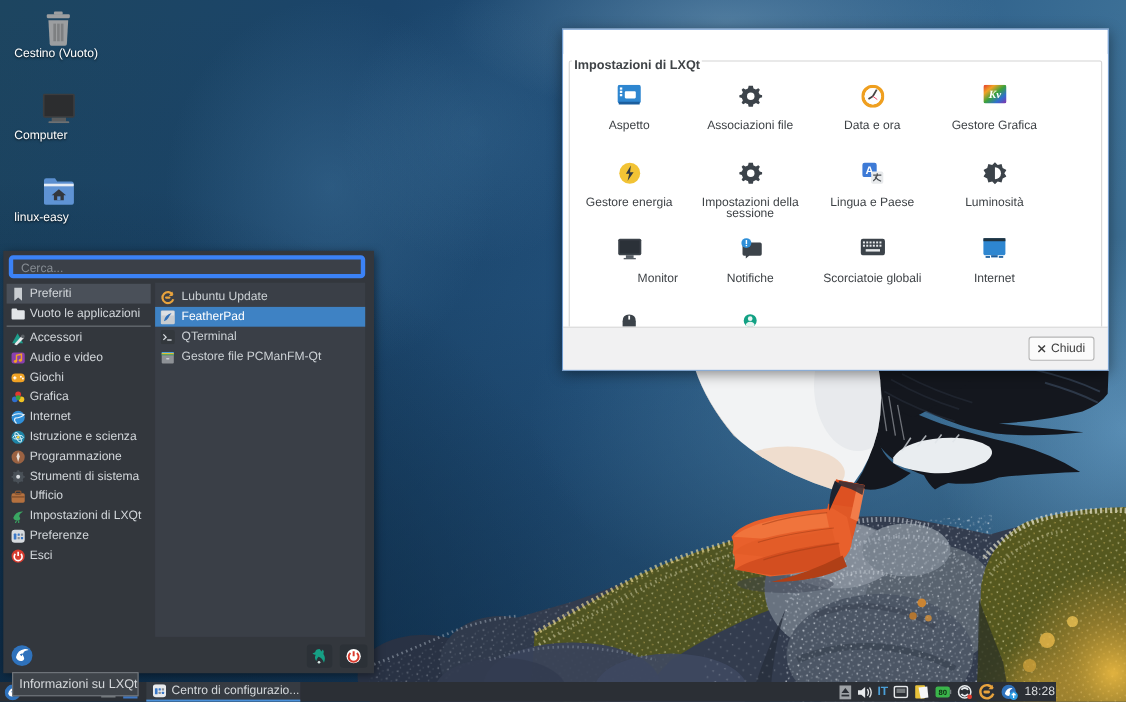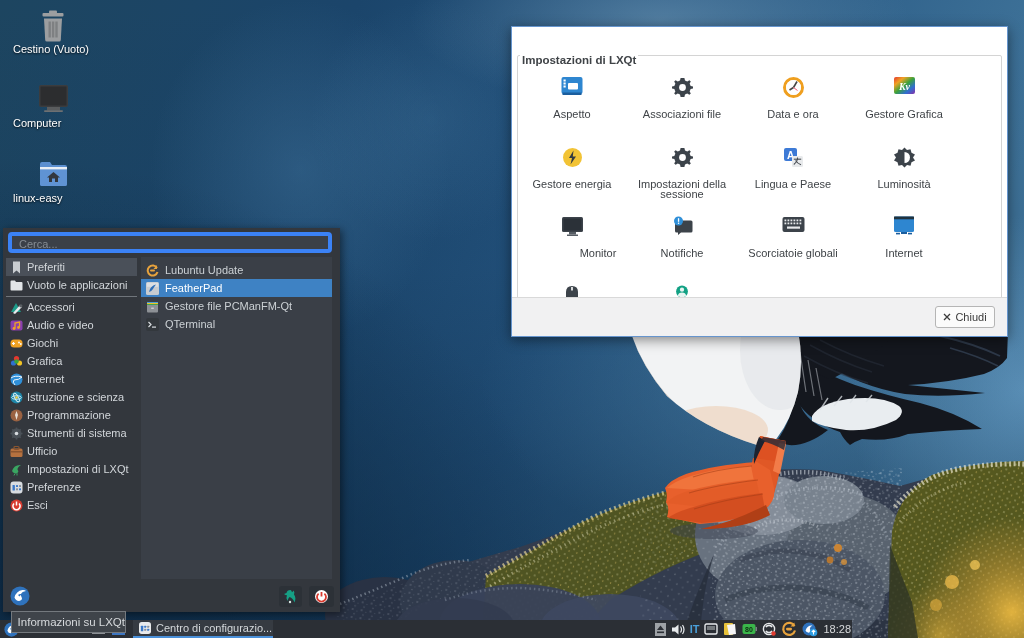--- a/index.html
+++ b/index.html
@@ -30,21 +30,21 @@
 .catsel{background:#4a5059;}
 #csep{height:2px;border-bottom:1px solid #70757b;margin:1px 0 1px 0;}
 #apps{position:absolute;left:138px;top:29px;width:191px;height:322px;background:#3a3f47;padding-top:4px;box-sizing:border-box;}
 .app{height:18px;display:flex;align-items:center;color:#ccd1d5;font-size:11px;white-space:nowrap;}
 .app .aic{width:13px;height:13px;margin:0 6px 0 5px;flex:none;}
 .appsel{background:#3e82c4;color:#fff;}
 #mbottom{position:absolute;left:0;bottom:0;width:100%;height:32px;}
 
 #tooltip{position:absolute;left:11px;top:611px;width:115px;height:22px;background:#3f444a;border:1px solid #74797e;color:#d6d9dc;font-size:11.5px;line-height:20px;text-align:right;padding-left:4px;white-space:nowrap;overflow:hidden;box-sizing:border-box;z-index:30;}
 
-#taskbar{position:absolute;left:0;top:620px;width:852px;height:18px;background:#2b2f35;z-index:20;}
+#taskbar{position:absolute;left:0;top:620px;width:960px;height:18px;background:#2b2f35;z-index:20;}
 #task1{position:absolute;left:133px;top:0px;width:140px;height:18px;background:#363b42;border-bottom:2px solid #4a90d9;display:flex;align-items:center;color:#d4d8db;font-size:11px;}
 #tray{position:absolute;right:1px;top:0;height:18px;display:flex;align-items:center;gap:5px;color:#d8dadc;font-size:11px;}
 </style>
 </head>
 <body>
 
 <svg class="abs" width="1024" height="638" viewBox="0 0 1024 638" style="left:0;top:0">
 <defs>
 <linearGradient id="sky" x1="0" y1="0" x2="1" y2="0.25">
 <stop offset="0" stop-color="#1d4560"></stop>
@@ -541,35 +541,35 @@
       <div class="app appsel">
         <svg class="aic" viewBox="0 0 13 13">
           <rect width="13" height="13" rx="1.5" fill="#c8ccd0"></rect>
           <rect x="0.8" y="0.8" width="11.4" height="4" fill="#dde0e3"></rect>
           <path d="M3,10 Q4,4 10,2.5 Q8,5 7,7 Q5.5,9.5 3,10 Z" fill="#2f6fb8"></path>
         </svg>
         <span>FeatherPad</span>
       </div>
       <div class="app">
         <svg class="aic" viewBox="0 0 13 13">
+          <rect width="13" height="13" rx="2" fill="#33383d"></rect>
+          <path d="M2.5,4 L5,6.5 L2.5,9" stroke="#d8dcE0" stroke-width="1.2" fill="none"></path>
+          <rect x="6" y="8.5" width="4" height="1.2" fill="#d8dce0"></rect>
+        </svg>
+        <span>QTerminal</span>
+      </div>
+      <div class="app">
+        <svg class="aic" viewBox="0 0 13 13">
           <rect x="1" y="2" width="11" height="3" fill="#4a9fd8"></rect>
           <rect x="1" y="3" width="11" height="1.2" fill="#f0c224"></rect>
           <rect x="1" y="4.2" width="11" height="1" fill="#3ba23b"></rect>
           <path d="M1,5 L12,5 L12,11.5 Q12,12.5 11,12.5 L2,12.5 Q1,12.5 1,11.5 Z" fill="#8d9196"></path>
           <rect x="5" y="7.5" width="3" height="1.4" rx="0.7" fill="#c8ccd0"></rect>
         </svg>
         <span>Gestore file PCManFM-Qt</span>
-      </div>
-      <div class="app">
-        <svg class="aic" viewBox="0 0 13 13">
-          <rect width="13" height="13" rx="2" fill="#33383d"></rect>
-          <path d="M2.5,4 L5,6.5 L2.5,9" stroke="#d8dcE0" stroke-width="1.2" fill="none"></path>
-          <rect x="6" y="8.5" width="4" height="1.2" fill="#d8dce0"></rect>
-        </svg>
-        <span>QTerminal</span>
       </div>
     </div>
 <div id="mbottom">
 <svg width="20" height="20" viewBox="0 0 20 20" style="position:absolute;left:7px;top:6px;">
 <circle cx="10" cy="10" r="9.5" fill="#2f72bc"></circle>
 <path d="M4.5,11.5 Q6,5 12.5,4 Q15,3.8 16,5 Q12,5.5 11,8 Q10.5,9.5 11.5,11 Q13,13.5 10,14.8 Q6,15.5 4.5,11.5 Z" fill="#ffffff"></path>
         <path d="M8,9 Q10,7.5 12,8.5 Q10,9 9.5,10.5 Z" fill="#2f72bc"></path>
 </svg>
 <div style="position:absolute;left:276px;top:6px;width:23px;height:21px;background:#2c3137;border-radius:3px;">
 <svg width="15" height="15" viewBox="0 0 15 15" style="margin:3px 4px;">

